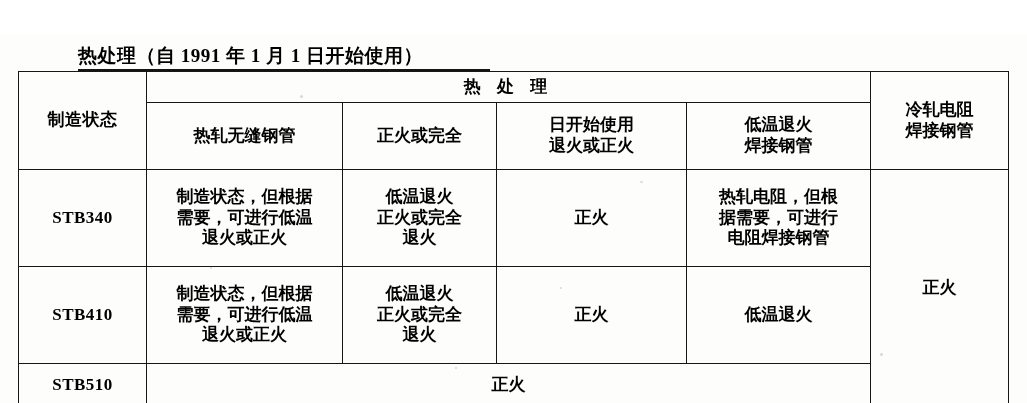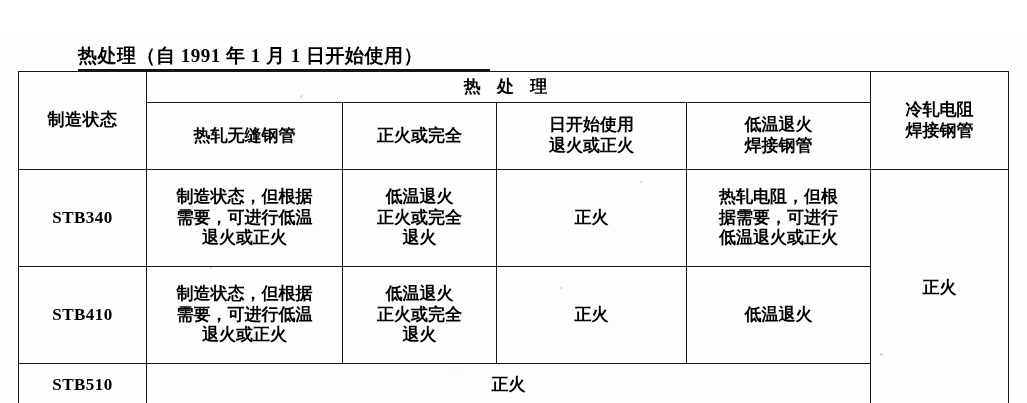--- a/index.html
+++ b/index.html
@@ -154,21 +154,21 @@
         </td>
         <td class="cell-center-narrow">
           <div>低温退火</div>
           <div>正火或完全</div>
           <div>退火</div>
         </td>
         <td>正火</td>
         <td class="cell-multiline">
           <div>热轧电阻，但根</div>
           <div>据需要，可进行</div>
-          <div>低温退火或正火</div>
+          <div>电阻焊接钢管</div>
         </td>
         <td rowspan="3">正火</td>
       </tr>
 
       <tr class="body-row">
         <td class="grade-cell">STB410</td>
         <td class="cell-multiline">
           <div>制造状态，但根据</div>
           <div>需要，可进行低温</div>
           <div>退火或正火</div>

